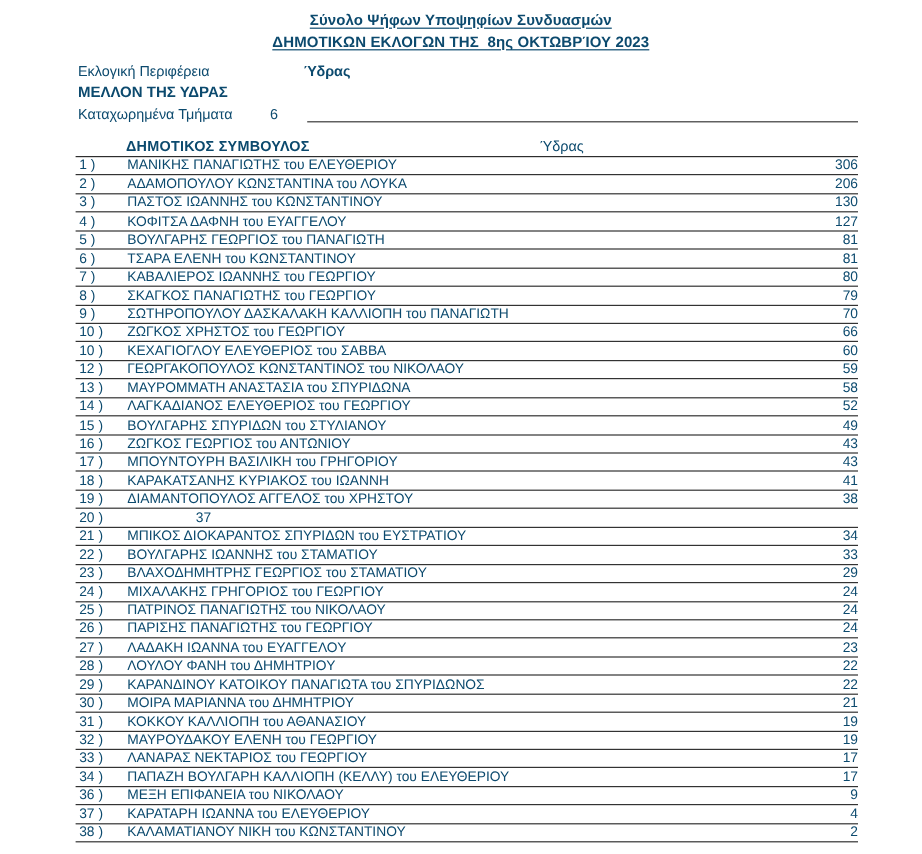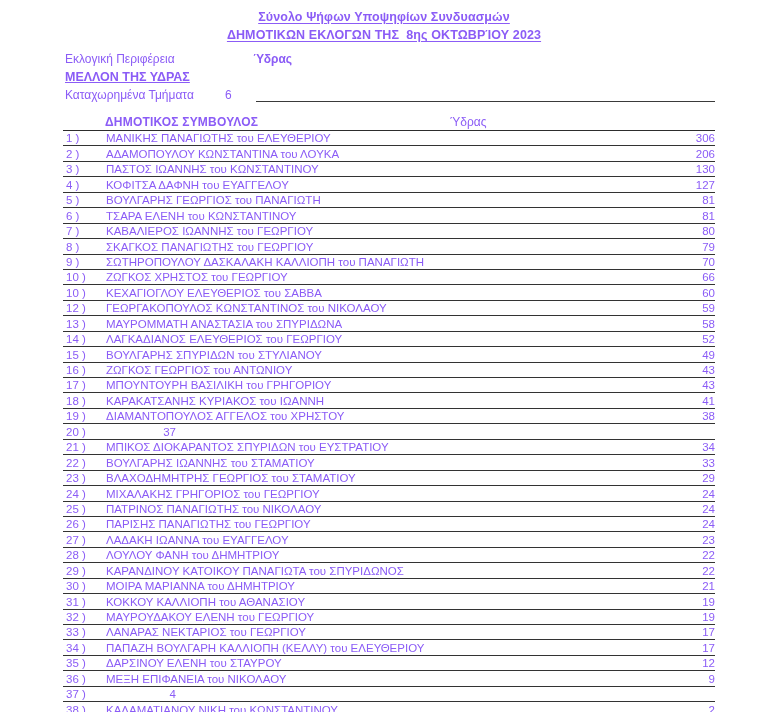--- a/index.html
+++ b/index.html
@@ -6,21 +6,21 @@
     margin: 0;
     padding: 0;
     background: #ffffff;
   }
   .page {
     position: relative;
     width: 768px;
     height: 712px;
     background: #ffffff;
     font-family: "Liberation Sans", sans-serif;
-    color: #8b5cf6;
+    color: #0c4a6e;
     overflow: hidden;
   }
   
   .titles {
     padding-top: 9px;
     text-align: center;
   }
   .title {
     font-size: 12.5px;
     font-weight: 700;
@@ -37,21 +37,21 @@
     margin: 7px 53px 12px 65px;
     font-size: 12px;
   }
   .meta-row {
     display: flex;
     height: 18px;
     align-items: center;
   }
   .m-label-district { width: 188px; }
   .m-value-district { font-weight: 700; }
-  .m-party { font-weight: 700; font-size: 12.5px; text-decoration: underline; }
+  .m-party { font-weight: 700; font-size: 12.5px; }
   .m-label-sections { width: 160px; }
   .m-fill {
     flex: 1;
     align-self: flex-end;
     border-bottom: 1.4px solid #3a3a3a;
     margin-left: 24px;
     margin-bottom: 2px;
   }
 
   
@@ -331,34 +331,30 @@
     <span class="cell-name">ΛΑΝΑΡΑΣ ΝΕΚΤΑΡΙΟΣ του ΓΕΩΡΓΙΟΥ</span>
     <span class="cell-votes">17</span>
   </div>
 
   <div class="row">
     <span class="cell-num">34 )</span>
     <span class="cell-name">ΠΑΠΑΖΗ ΒΟΥΛΓΑΡΗ ΚΑΛΛΙΟΠΗ (ΚΕΛΛΥ) του ΕΛΕΥΘΕΡΙΟΥ</span>
     <span class="cell-votes">17</span>
   </div>
 
-  <div class="row">
-    <span class="cell-num">35 )</span>
-    <span class="cell-name">ΔΑΡΣΙΝΟΥ ΕΛΕΝΗ του ΣΤΑΥΡΟΥ</span>
-    <span class="cell-votes">12</span>
-  </div>
 
   <div class="row">
     <span class="cell-num">36 )</span>
     <span class="cell-name">ΜΕΞΗ ΕΠΙΦΑΝΕΙΑ του ΝΙΚΟΛΑΟΥ</span>
     <span class="cell-votes">9</span>
   </div>
 
   <div class="row">
     <span class="cell-num">37 )</span>
+    <span class="cell-name">ΚΑΡΑΤΑΡΗ ΙΩΑΝΝΑ του ΕΛΕΥΘΕΡΙΟΥ</span>
     <span class="cell-votes">4</span>
   </div>
 
   <div class="row">
     <span class="cell-num">38 )</span>
     <span class="cell-name">ΚΑΛΑΜΑΤΙΑΝΟΥ ΝΙΚΗ του ΚΩΝΣΤΑΝΤΙΝΟΥ</span>
     <span class="cell-votes">2</span>
   </div>
 </div>
   </div>

